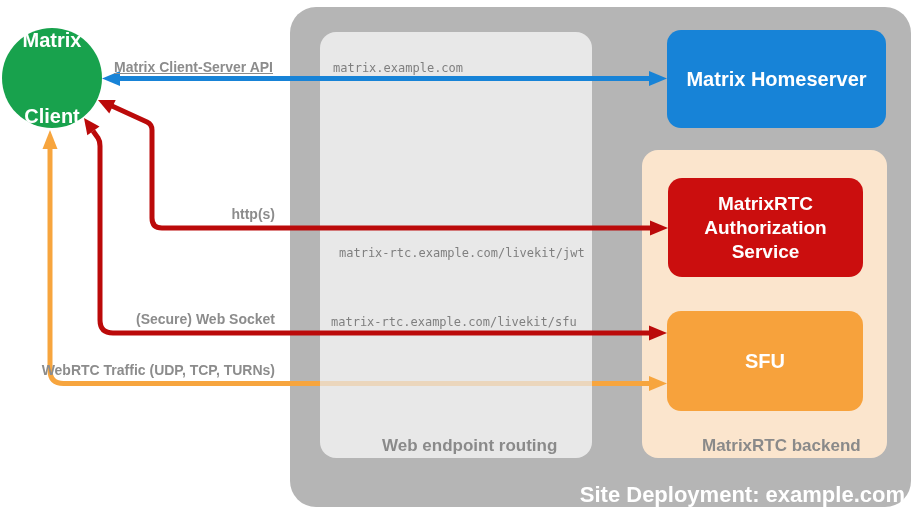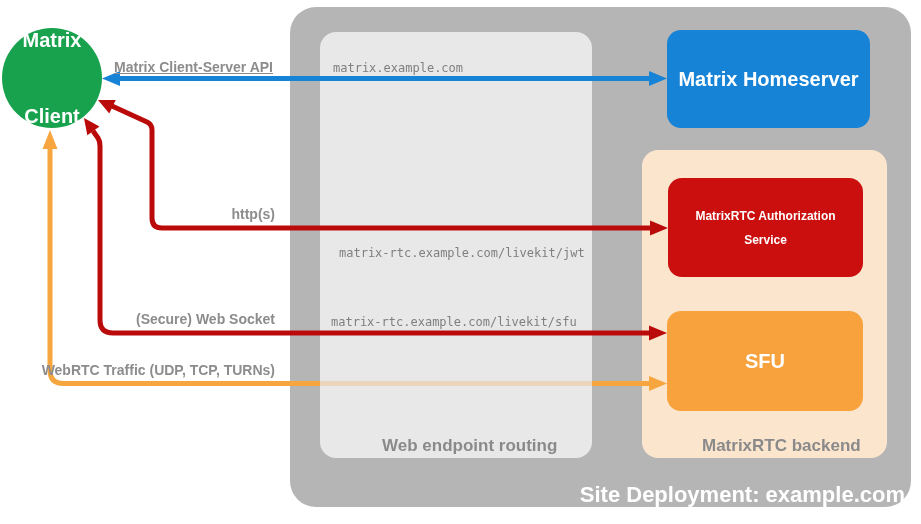--- a/index.html
+++ b/index.html
@@ -8,22 +8,22 @@
     font-family:"Liberation Sans",sans-serif;background:#ffffff;
   }
   .abs{position:absolute;}
   
   .outer-container{left:290px;top:7px;width:621px;height:500px;border-radius:26px;background:#b5b5b5;z-index:1;}
   .inner-box{left:320px;top:32px;width:272px;height:426px;border-radius:16px;background:#e8e8e8;z-index:2;}
   .peach-box{left:642px;top:150px;width:245px;height:308px;border-radius:16px;background:#fbe5cd;z-index:2;}
   
   .node{display:flex;align-items:center;justify-content:center;text-align:center;
         color:#fff;font-weight:bold;z-index:3;border-radius:14px;}
-  .node-homeserver{left:667px;top:30px;width:203px;height:98px;font-size:20px;background:#1783d7;}
-  .node-auth{left:668px;top:178px;width:195px;height:99px;font-size:12px;line-height:24px;background:#cb0e0e;padding:0 24px;box-sizing:border-box;}
+  .node-homeserver{left:667px;top:30px;width:219px;height:98px;font-size:20px;background:#1783d7;}
+  .node-auth{left:668px;top:178px;width:195px;height:99px;font-size:19px;line-height:24px;background:#cb0e0e;padding:0 24px;box-sizing:border-box;}
   .node-sfu{left:667px;top:311px;width:196px;height:100px;font-size:20px;background:#f7a23c;}
   .node-client{left:2px;top:28px;width:100px;height:100px;border-radius:50%;
         display:flex;flex-direction:column;align-items:center;justify-content:space-between;
         color:#fff;font-weight:bold;font-size:20px;line-height:24px;z-index:3;background:#18a24d;}
   
   .arrows{position:absolute;left:0;top:0;z-index:4;pointer-events:none;}
   
   .lbl{position:absolute;z-index:5;white-space:nowrap;}
   .arrow-label{font-size:14px;font-weight:bold;color:#8c8c8c;line-height:15px;text-align:right;}
   .url-label{font-family:"DejaVu Sans Mono",monospace;font-size:12px;color:#7f7f7f;line-height:14px;}

